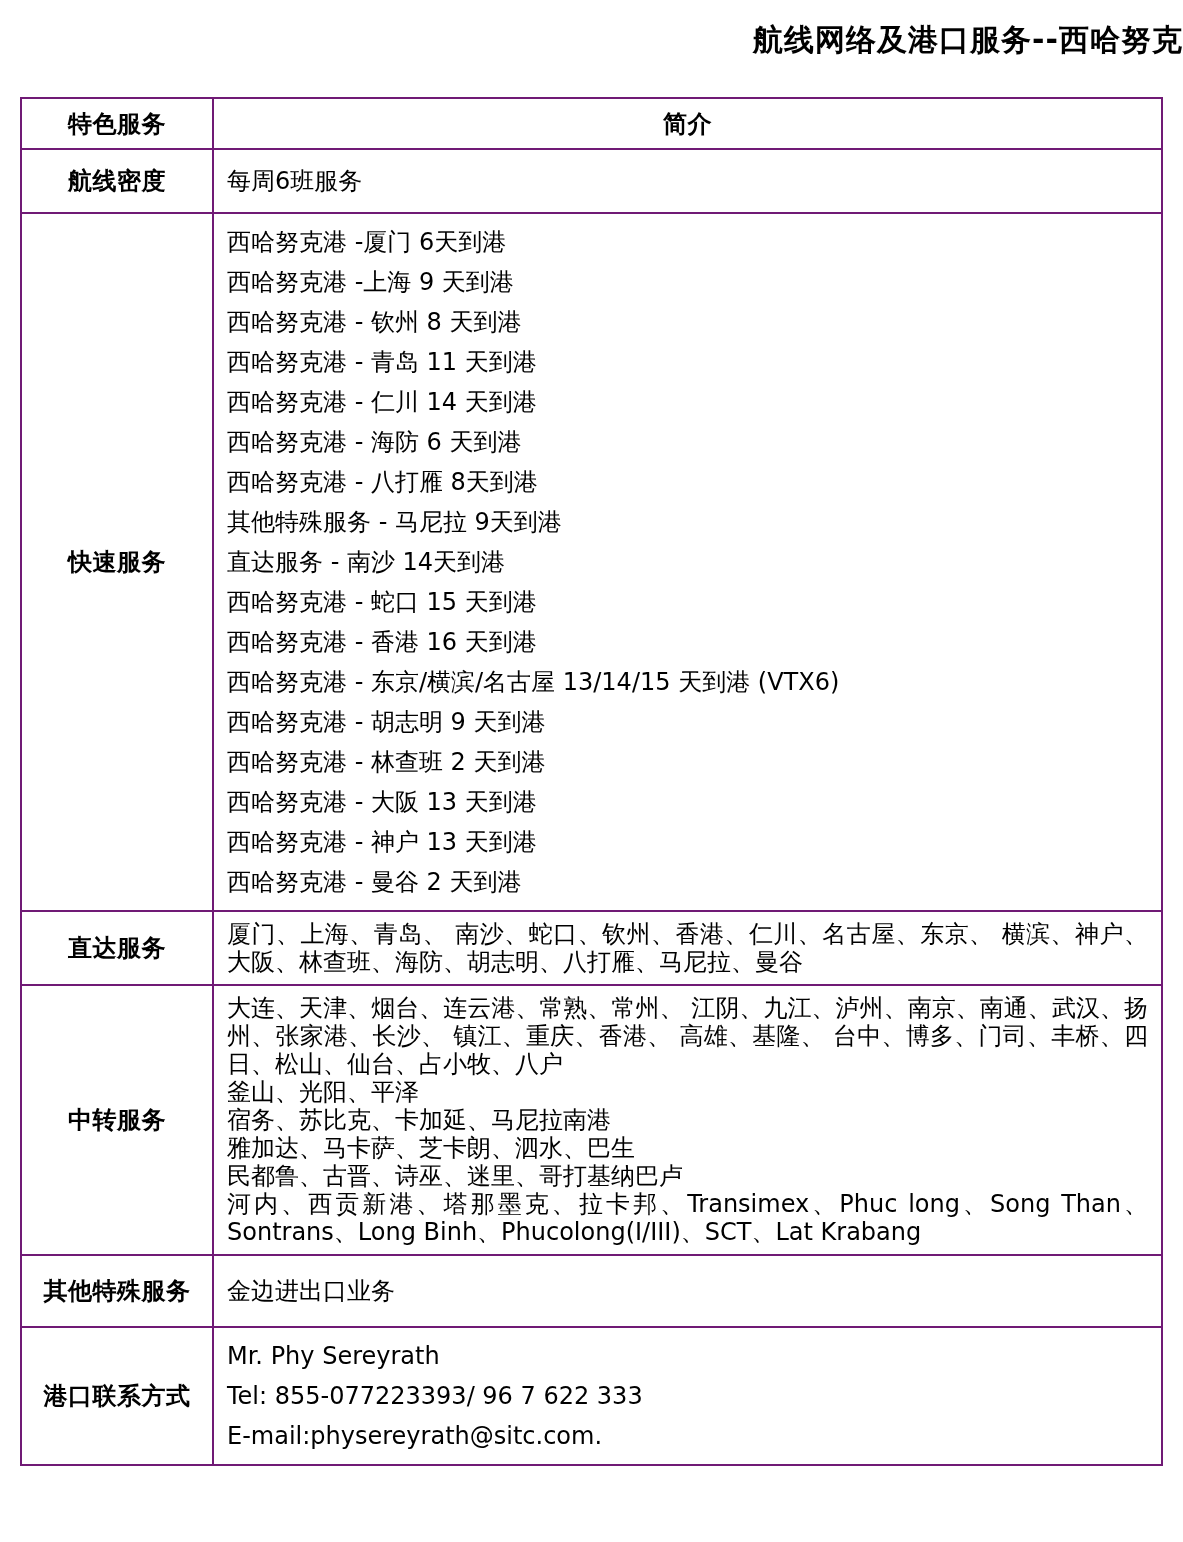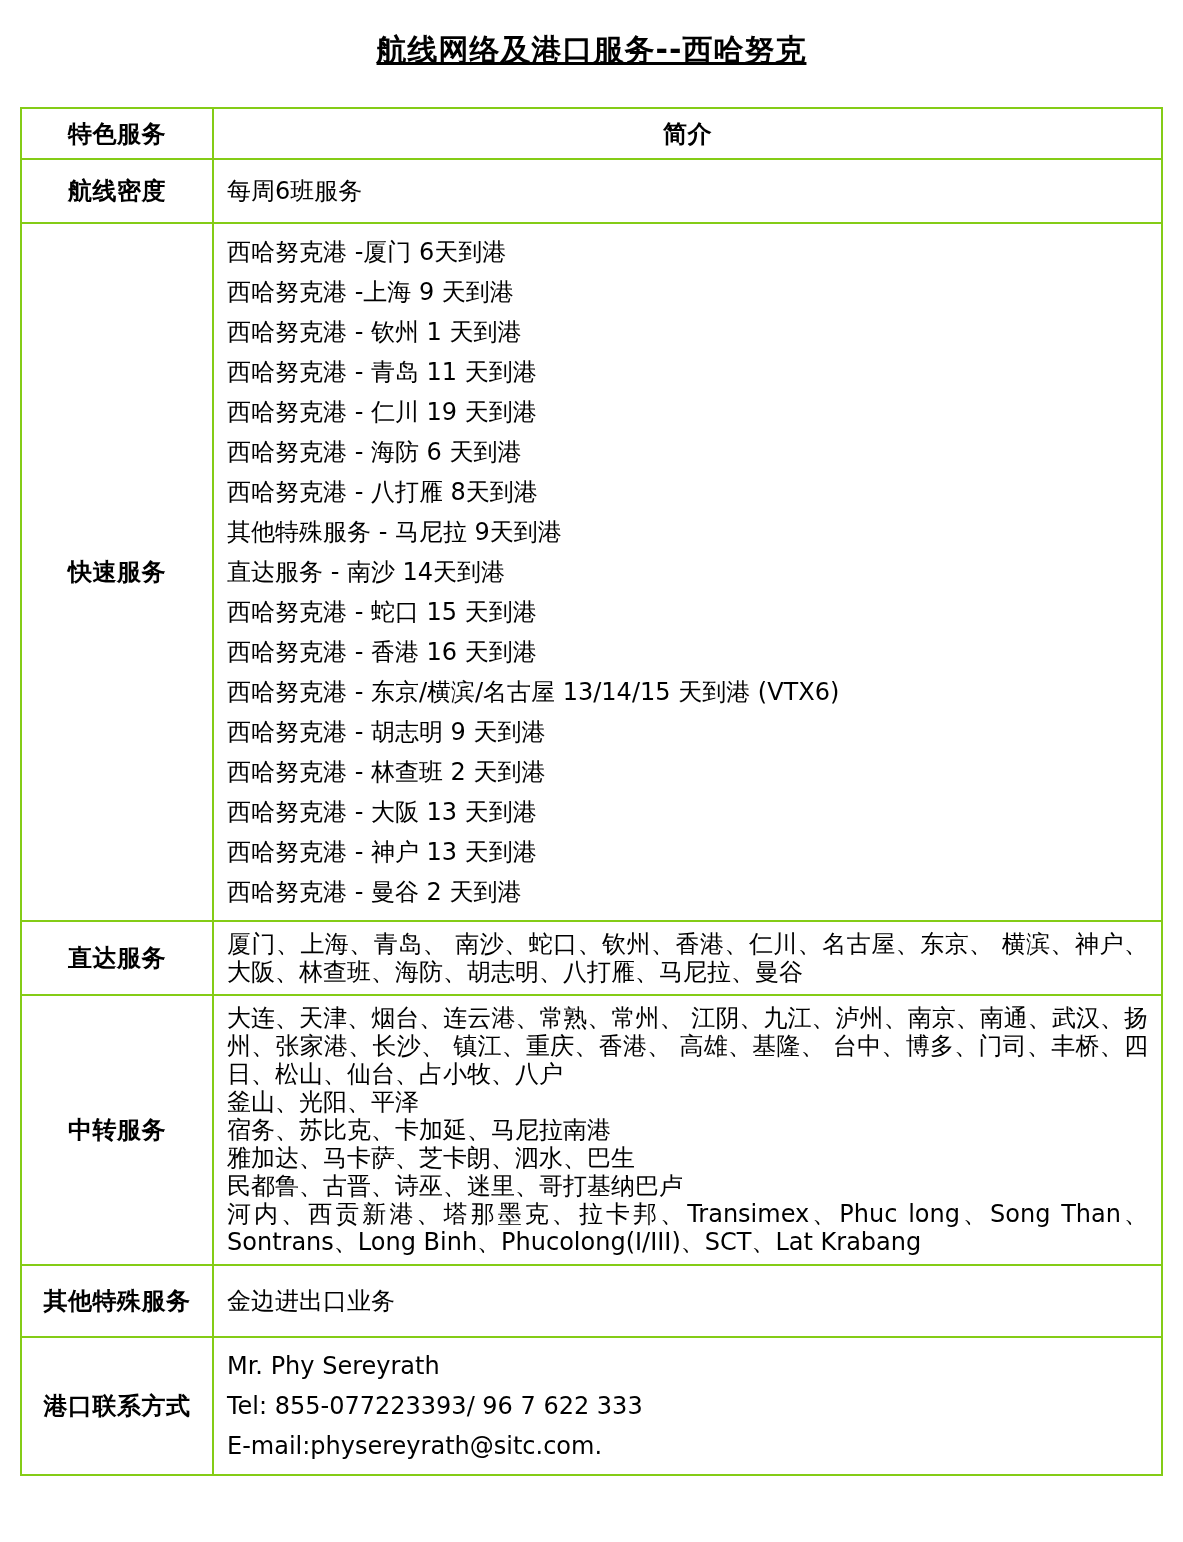--- a/index.html
+++ b/index.html
@@ -11,38 +11,37 @@
     font-family: "DejaVu Sans", "Liberation Sans", sans-serif;
     color: #000000;
     overflow: hidden;
   }
   .page {
     width: 1183px;
     height: 1542px;
     background: #ffffff;
   }
   .title {
-    padding-top: 30px;
-    text-align: center;
+    padding-top: 20px;
+    text-align: right;
     font-size: 30px;
     font-weight: 700;
     letter-spacing: 1px;
-    text-decoration: underline;
   }
   table.svc-table {
     border-collapse: collapse;
     table-layout: fixed;
     width: 1141px;
     margin: 36px 0 0 20px;
     background: #ffffff;
   }
   col.c1 { width: 192px; }
   col.c2 { width: 949px; }
   th, td {
-    border: 2px solid #84cc16;
+    border: 2px solid #701a75;
   }
   thead th {
     height: 49px;
   }
   .label {
     font-size: 24px;
     font-weight: 700;
     text-align: center;
     vertical-align: middle;
     padding: 0 4px;
@@ -89,23 +88,23 @@
           <th class="label">航线密度</th>
           <td class="content">
             <div class="line">每周6班服务</div>
           </td>
         </tr>
         <tr>
           <th class="label">快速服务</th>
           <td class="content">
             <div class="line">西哈努克港 -厦门 6天到港</div>
             <div class="line">西哈努克港 -上海 9 天到港</div>
-            <div class="line">西哈努克港 - 钦州 1 天到港</div>
+            <div class="line">西哈努克港 - 钦州 8 天到港</div>
             <div class="line">西哈努克港 - 青岛 11 天到港</div>
-            <div class="line">西哈努克港 - 仁川 19 天到港</div>
+            <div class="line">西哈努克港 - 仁川 14 天到港</div>
             <div class="line">西哈努克港 - 海防 6 天到港</div>
             <div class="line">西哈努克港 - 八打雁 8天到港</div>
             <div class="line">其他特殊服务 - 马尼拉 9天到港</div>
             <div class="line">直达服务 - 南沙 14天到港</div>
             <div class="line">西哈努克港 - 蛇口 15 天到港</div>
             <div class="line">西哈努克港 - 香港 16 天到港</div>
             <div class="line">西哈努克港 - 东京/横滨/名古屋 13/14/15 天到港 (VTX6)</div>
             <div class="line">西哈努克港 - 胡志明 9 天到港</div>
             <div class="line">西哈努克港 - 林查班 2 天到港</div>
             <div class="line">西哈努克港 - 大阪 13 天到港</div>

